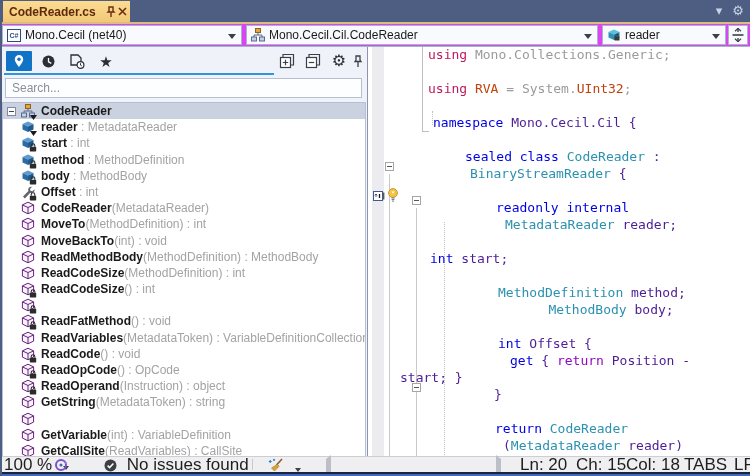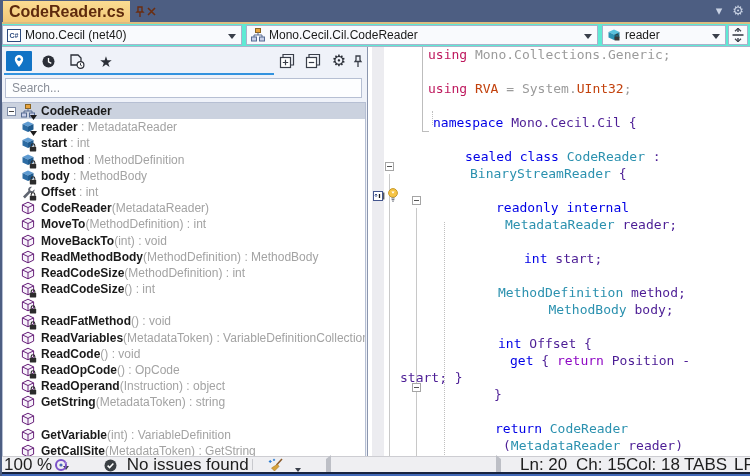--- a/index.html
+++ b/index.html
@@ -5,28 +5,28 @@
   * { box-sizing: border-box; margin: 0; padding: 0; }
   body { font-family: "Liberation Sans", sans-serif; background:#888; }
   .window { position:relative; width:750px; height:476px; background:#fff; overflow:hidden;
             font-family:"Liberation Sans", sans-serif; }
 
   
   .tabstrip { position:absolute; left:0; top:0; width:750px; height:22px; background:#4D5E82; }
   .doc-tab { position:absolute; left:3px; top:1px; height:21px; width:127px;
              background:linear-gradient(#FBDC92,#F2C878); display:flex; align-items:center;
              padding:0 6px; cursor:default; }
-  .doc-tab .title { font-size:16px; color:#5E2A0D; font-weight:bold; margin-right:8px; white-space:nowrap; }
+  .doc-tab .title { font-size:12px; color:#5E2A0D; font-weight:bold; margin-right:8px; white-space:nowrap; }
   .tab-ico { width:14px; height:14px; display:flex; align-items:center; justify-content:center; margin-left:2px; }
   .tabstrip-right { position:absolute; right:6px; top:0; height:22px; display:flex; align-items:center; gap:10px; }
   .strip-glyph { color:#C9D2E4; font-size:13px; line-height:22px; }
   .tabline { position:absolute; left:0; top:22px; width:750px; height:2px; background:#DCBC80; }
 
   
-  .navbar { position:absolute; left:0; top:24px; width:750px; height:22px; background:#5eead4; }
+  .navbar { position:absolute; left:0; top:24px; width:750px; height:22px; background:#d946ef; }
   .combo { position:absolute; top:1px; height:20px; background:#F9FAFD; border:1px solid #A8B3CC;
            display:flex; align-items:center; padding:0 4px; font-size:12px; color:#1A1A1A; }
   .combo .arr { position:absolute; right:5px; top:8px; width:0; height:0;
                 border-left:4px solid transparent; border-right:4px solid transparent; border-top:5px solid #3A3F4A; }
   .combo .lbl { margin-left:4px; white-space:nowrap; overflow:hidden; }
   .csicon { width:14px; height:13px; border:1px solid #2C4A7E; color:#2C4A7E; font-size:7px; font-weight:bold;
             display:flex; align-items:center; justify-content:center; background:#fff; flex:none; }
   .split-btn { position:absolute; top:1px; left:728px; width:20px; height:20px; background:#F9FAFD;
                border:1px solid #A8B3CC; display:flex; align-items:center; justify-content:center; }
 
@@ -387,21 +387,21 @@
                 <polygon points="7,1.2 12.6,3.9 12.6,10.1 7,12.8 1.4,10.1 1.4,3.9" fill="#F7F2FB" stroke="#68217A"></polygon>
                 <path d="M1.4 3.9L7 6.5l5.6-2.6M7 6.5v6.3" stroke="#68217A" fill="none"></path>
               </svg></span>
             <span class="txt"><span class="nm">GetVariable</span><span class="rest">(int) : VariableDefinition</span></span>
           </div>
           <div class="mrow">
             <span class="micon"><svg width="14" height="14" viewBox="0 0 14 14">
                 <polygon points="7,1.2 12.6,3.9 12.6,10.1 7,12.8 1.4,10.1 1.4,3.9" fill="#F7F2FB" stroke="#68217A"></polygon>
                 <path d="M1.4 3.9L7 6.5l5.6-2.6M7 6.5v6.3" stroke="#68217A" fill="none"></path>
               </svg></span>
-            <span class="txt"><span class="nm">GetCallSite</span><span class="rest">(MetadataToken) : GetString</span></span>
+            <span class="txt"><span class="nm">GetCallSite</span><span class="rest">(ReadVariables) : CallSite</span></span>
           </div>
         </div>
     </div>
 
     <div class="editor">
       <div class="bp-margin"></div>
 
       <div class="oline" style="left:17px; top:127px; height:283px;"></div>
       <div class="oline" style="left:44px; top:161px; height:249px;"></div>
       <div class="oline" style="left:50px; top:0px; height:84px; background:#BDBDBD;"></div>
@@ -431,21 +431,21 @@
           <div class="cline" style="padding-left: 56px;"><span class="tk-kwd">using </span><span class="tk-typd">RVA</span><span class="tk-dim"> = </span><span class="tk-dim">System.</span><span class="tk-typd">UInt32</span><span class="tk-dim">;</span></div>
           <div class="cline" style="padding-left: 56px;"></div>
           <div class="cline" style="padding-left: 61px;"><span class="tk-kw">namespace </span><span class="tk-pln">Mono.Cecil.Cil {</span></div>
           <div class="cline" style="padding-left: 61px;"></div>
           <div class="cline" style="padding-left: 93px;"><span class="tk-kw">sealed class </span><span class="tk-typ">CodeReader</span><span class="tk-pln"> :</span></div>
           <div class="cline" style="padding-left: 98px;"><span class="tk-typ">BinaryStreamReader</span><span class="tk-pln"> {</span></div>
           <div class="cline" style="padding-left: 98px;"></div>
           <div class="cline" style="padding-left: 124px;"><span class="tk-kw">readonly internal</span></div>
           <div class="cline" style="padding-left: 133px;"><span class="tk-typ">MetadataReader</span><span class="tk-pln"> reader;</span></div>
           <div class="cline" style="padding-left: 124px;"></div>
-          <div class="cline" style="padding-left: 108px; margin-left: 44px;"><span class="tk-kw">int</span><span class="tk-pln"> start;</span></div>
+          <div class="cline" style="padding-left: 58px;"><span class="tk-kw">int</span><span class="tk-pln"> start;</span></div>
           <div class="cline" style="padding-left: 126px;"></div>
           <div class="cline" style="padding-left: 126px;"><span class="tk-typ">MethodDefinition</span><span class="tk-pln"> method;</span></div>
           <div class="cline" style="padding-left: 126px; text-align: center;"><span class="tk-typ">MethodBody</span><span class="tk-pln"> body;</span></div>
           <div class="cline" style="padding-left: 126px;"></div>
           <div class="cline" style="padding-left: 126px;"><span class="tk-kw">int</span><span class="tk-pln"> Offset {</span></div>
           <div class="cline" style="padding-left: 138px;"><span class="tk-kw">get</span><span class="tk-pln"> { </span><span class="tk-ctl">return</span><span class="tk-pln"> Position -</span></div>
           <div class="cline" style="padding-left: 28px;"><span class="tk-pln">start; }</span></div>
           <div class="cline" style="padding-left: 122px;"><span class="tk-pln">}</span></div>
           <div class="cline" style="padding-left: 122px;"></div>
           <div class="cline" style="padding-left: 123px;"><span class="tk-kw">return </span><span class="tk-typ">CodeReader</span></div>

